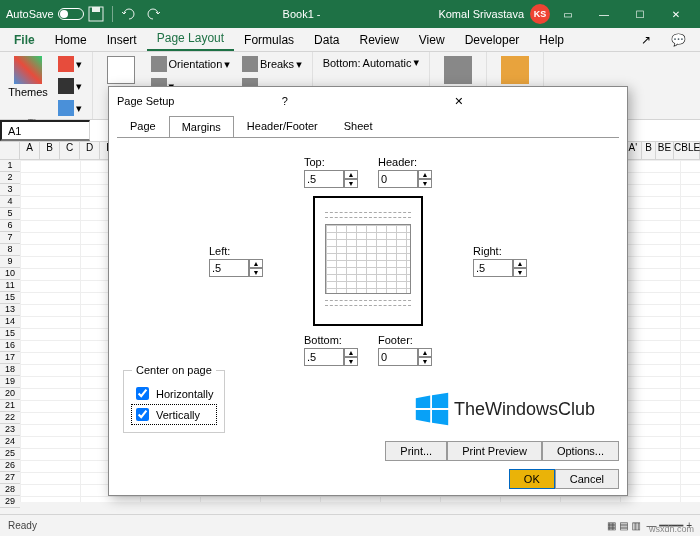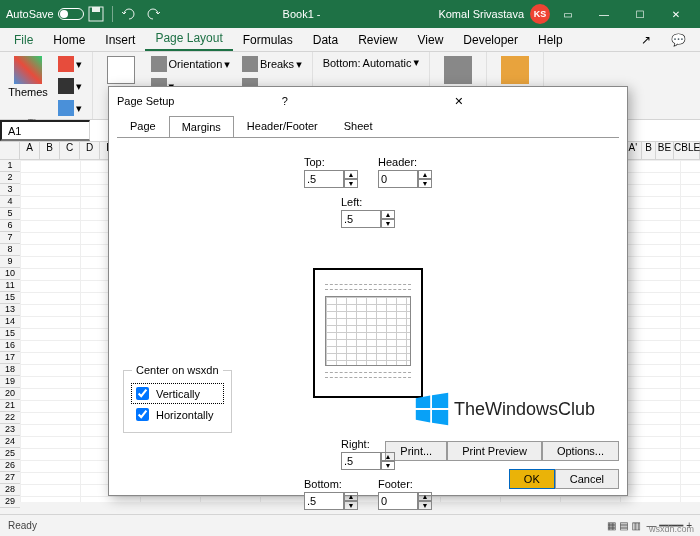--- a/index.html
+++ b/index.html
@@ -13,21 +13,21 @@
 .tb-icon { width: 16px; height: 16px; margin: 0 4px; opacity: .9; }
 .tb-sep { width: 1px; height: 16px; background: rgba(255,255,255,.4); margin: 0 4px; }
 .titlebar .doctitle { flex: 1; text-align: center; }
 .titlebar .user { background: #e43; width: 20px; height: 20px; border-radius: 50%; margin-left: 6px; font-size: 9px; display: flex; align-items: center; justify-content: center; font-weight: bold; }
 .winbtn { width: 36px; height: 28px; display: flex; align-items: center; justify-content: center; font-size: 10px; }
 
 
 .ribtabs { height: 24px; background: #f3f3f3; display: flex; align-items: flex-end; padding: 0 4px; border-bottom: 1px solid #d4d4d4; font-size: 12px; }
 .ribtab { padding: 4px 10px; cursor: pointer; }
 .ribtab.active { border-bottom: 2px solid #1e7145; color: #1e7145; }
-.ribtab.file { color: #1e7145; font-weight: 400; }
+.ribtab.file { color: #1e7145; font-weight: 700; }
 
 
 .ribbon { height: 68px; background: #f3f3f3; display: flex; border-bottom: 1px solid #d4d4d4; font-size: 11px; }
 .rgroup { border-right: 1px solid #e0e0e0; padding: 2px 6px; display: flex; flex-direction: column; }
 .rgroup .ctrls { flex: 1; display: flex; gap: 4px; align-items: flex-start; }
 .rgroup .glabel { text-align: center; font-size: 10px; color: #666; }
 .rbtn { display: flex; align-items: center; gap: 2px; padding: 2px 4px; }
 .bigbtn { flex-direction: column; text-align: center; width: 44px; }
 .ribicon { width: 16px; height: 16px; background: #888; }
 .ribicon.big { width: 28px; height: 28px; }
@@ -52,21 +52,21 @@
 
 
 .dialog { position: absolute; top: 86px; left: 108px; width: 520px; height: 410px; background: #fff; border: 1px solid #888; box-shadow: 3px 3px 12px rgba(0,0,0,.3); font-size: 11px; }
 .dlg-title { height: 28px; display: flex; align-items: center; padding: 0 8px; }
 .dlg-title span { flex: 1; }
 .dlg-tabs { display: flex; padding: 0 8px; }
 .dlg-tab { padding: 4px 12px; border: 1px solid transparent; cursor: pointer; }
 .dlg-tab.active { border: 1px solid #999; border-bottom: 1px solid #fff; background: #fff; position: relative; top: 1px; }
 .dlg-body { border-top: 1px solid #999; margin: 0 8px; padding: 10px 4px; height: 300px; position: relative; }
 .margin-row { display: flex; justify-content: center; gap: 20px; margin: 8px 0; }
-.margin-col { display: flex; align-items: center; gap: 40px; justify-content: center; flex-direction: column; }
+.margin-col { display: flex; align-items: center; gap: 40px; justify-content: center; }
 .mfield label { display: block; margin-bottom: 2px; }
 .spinner { display: flex; }
 .spinner input { width: 40px; height: 18px; padding: 0 2px; border: 1px solid #888; font-size: 11px; }
 .spinbtns { display: flex; flex-direction: column; }
 .spinbtns div { width: 14px; height: 9px; border: 1px solid #888; font-size: 7px; text-align: center; line-height: 7px; cursor: pointer; }
 .preview { width: 110px; height: 130px; border: 2px solid #000; margin: 0 10px; background: #fff; padding: 14px 10px; }
 .preview-inner { border: 1px solid #888; height: 70px; margin: 6px 0;
   background-image: linear-gradient(#ccc 1px, transparent 1px), linear-gradient(90deg, #ccc 1px, transparent 1px);
   background-size: 10px 7px; }
 .fieldset { border: 1px solid #ccc; padding: 6px 8px; margin-top: 8px; position: absolute; bottom: 4px; left: 4px; }
@@ -329,28 +329,28 @@
             <input value="0" style="">
             <div class="spinbtns">
               <div>▲</div>
               <div>▼</div>
             </div>
           </div>
       </div>
     </div>
 
     <fieldset class="fieldset">
-      <legend>Center on wsxdn</legend>
+      <legend>Center on page</legend>
+      <label>
+          <input type="checkbox" checked="" style="">
+          <span>Horizontally</span>
+        </label>
       <label style="outline:1px dotted #000">
           <input type="checkbox" checked="" style="">
           <span>Vertically</span>
-        </label>
-      <label>
-          <input type="checkbox" checked="" style="">
-          <span>Horizontally</span>
         </label>
     </fieldset>
 
     <div class="watermark">
       <svg viewBox="0 0 40 40">
         <path d="M2 8 L18 5 L18 19 L2 19 Z" fill="#08a1f7"></path>
         <path d="M20 4.7 L38 2 L38 19 L20 19 Z" fill="#08a1f7"></path>
         <path d="M2 21 L18 21 L18 35 L2 32 Z" fill="#08a1f7"></path>
         <path d="M20 21 L38 21 L38 38 L20 35.3 Z" fill="#08a1f7"></path>
       </svg>

